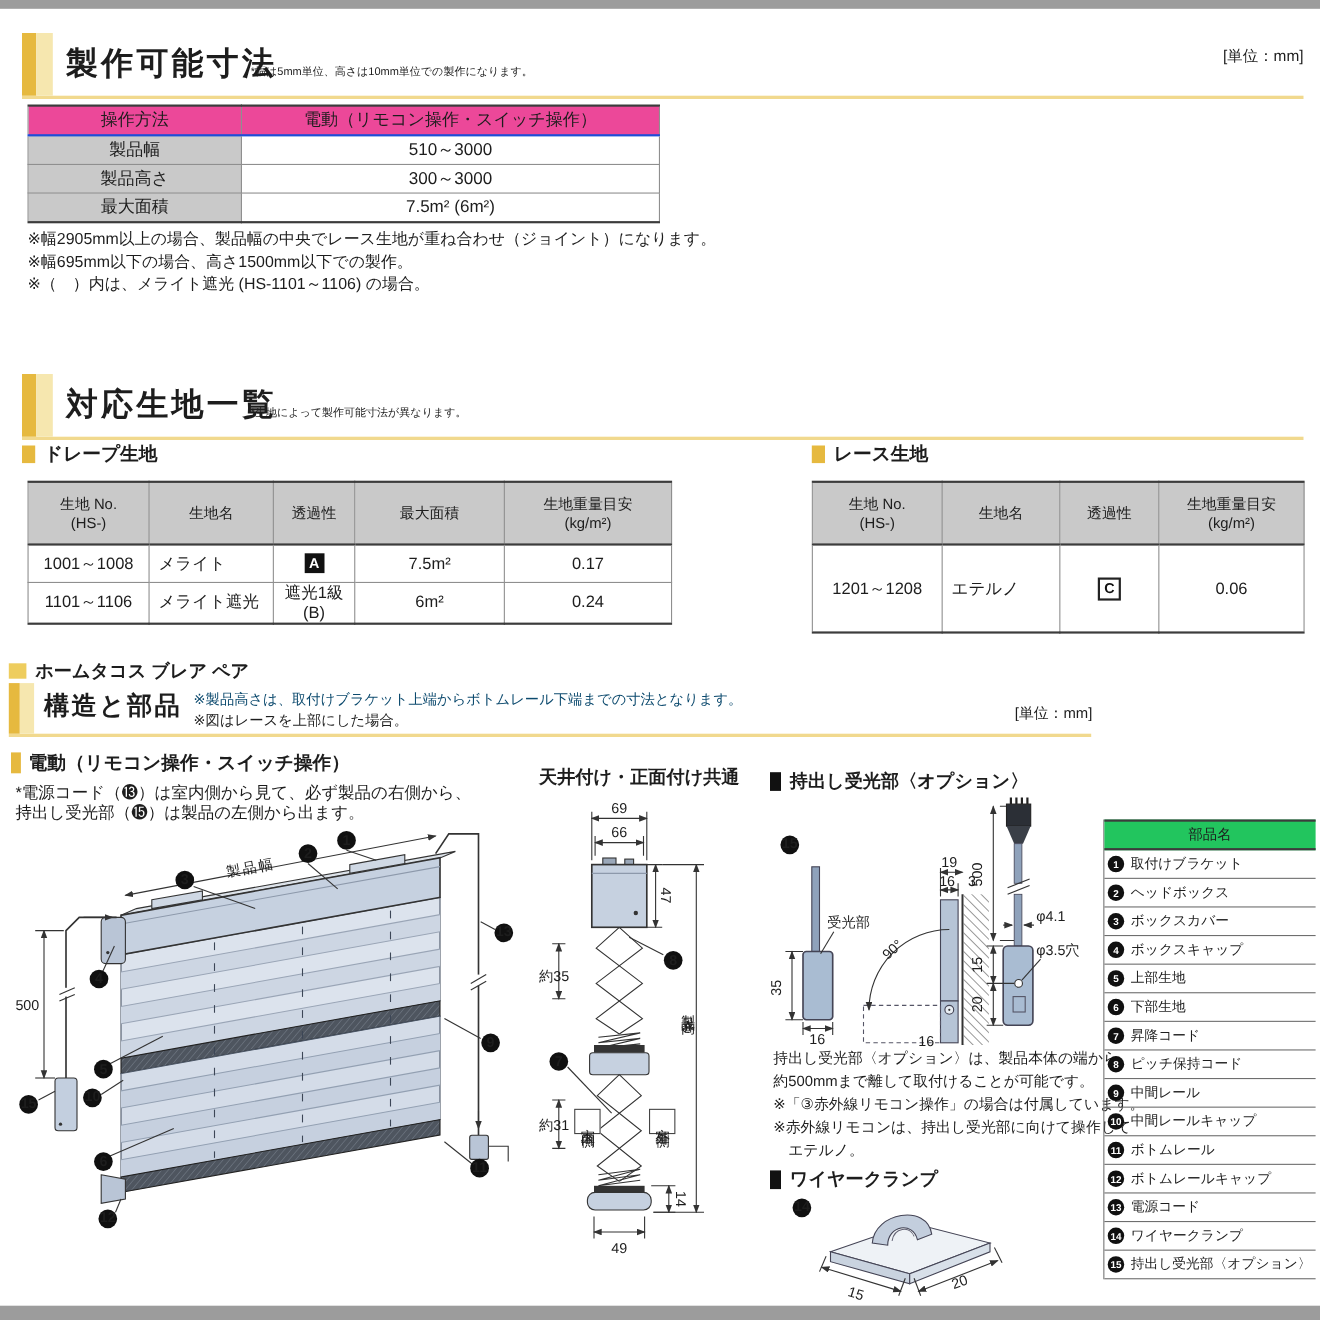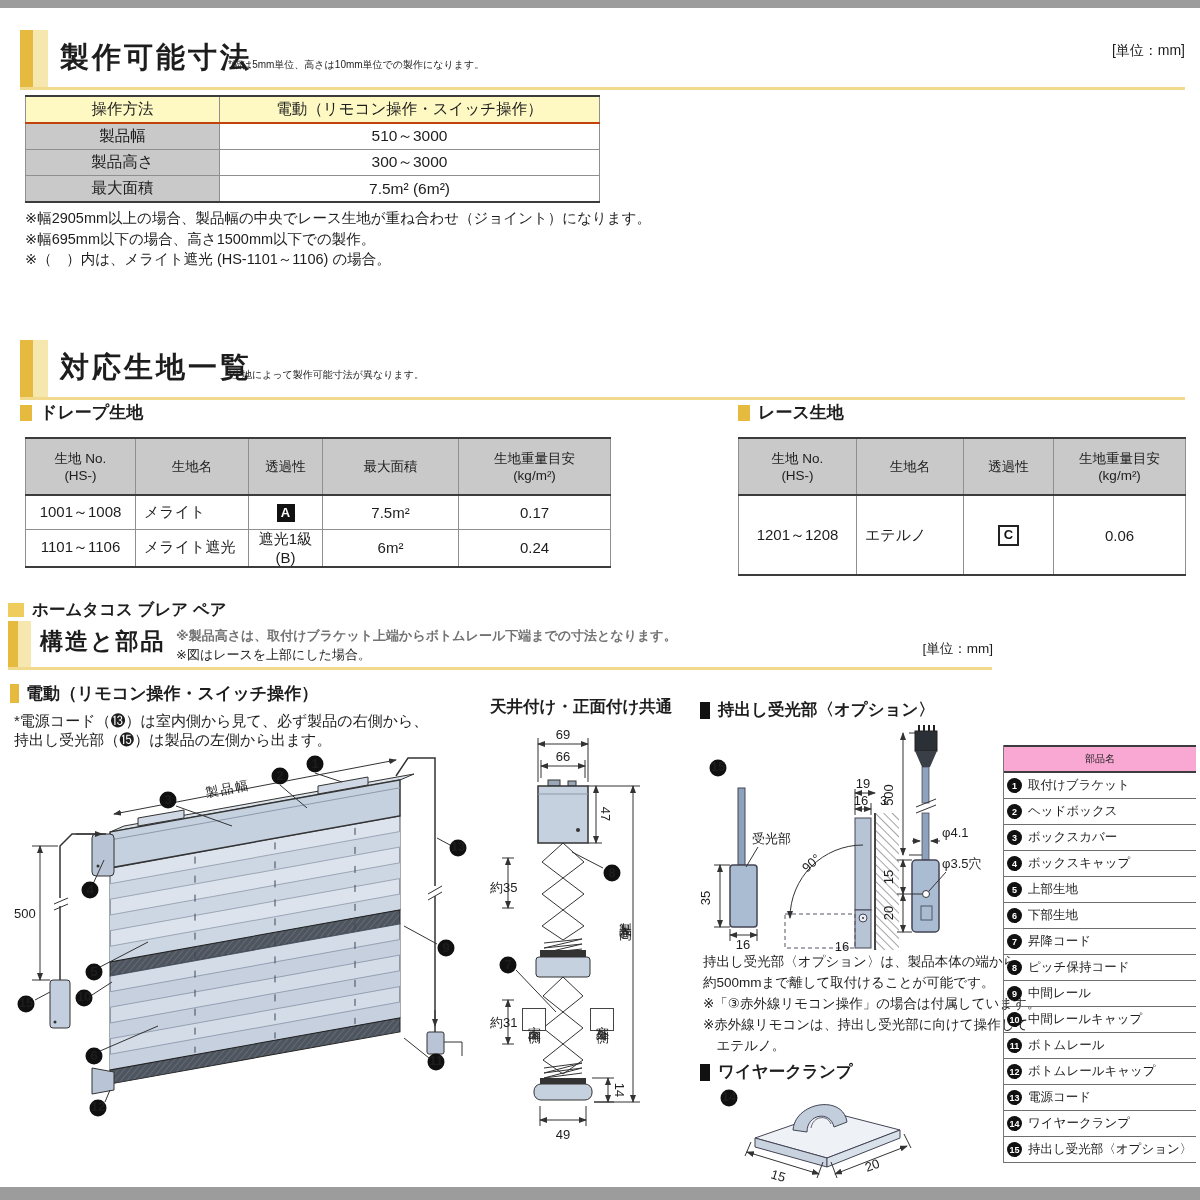--- a/index.html
+++ b/index.html
@@ -14,36 +14,36 @@
   .hd-bar-dark{position:absolute;left:0;top:0;bottom:0;width:13px;background:#e6b93f;}
   .hd-bar-light{position:absolute;left:13px;top:0;bottom:0;width:15px;background:#f6e7af;}
   .hd-title{position:absolute;left:40px;top:8px;font-size:29px;font-weight:bold;letter-spacing:3px;white-space:nowrap;}
   .hd-sub{position:absolute;left:208px;top:28px;font-size:10px;font-weight:normal;white-space:nowrap;}
   .hd-unit{position:absolute;right:0;top:12px;font-size:14px;}
 
   
   .hd3-bar-dark{position:absolute;left:0;top:0;bottom:0;width:10px;background:#e6b93f;}
   .hd3-bar-light{position:absolute;left:10px;top:0;bottom:0;width:13px;background:#f6e7af;}
   .hd3-title{position:absolute;left:32px;top:5px;font-size:23px;font-weight:bold;letter-spacing:2px;white-space:nowrap;}
-  .hd3-red{position:absolute;left:168px;top:6px;font-size:13px;font-weight:bold;color:#737373;white-space:nowrap;}
+  .hd3-red{position:absolute;left:168px;top:6px;font-size:13px;font-weight:normal;color:#0c4a6e;white-space:nowrap;}
   .hd3-black{position:absolute;left:168px;top:25px;font-size:13px;white-space:nowrap;}
 
   .sub-hd{position:absolute;display:flex;align-items:center;gap:8px;font-size:17px;font-weight:bold;white-space:nowrap;}
   .sub-sq{width:12px;height:16px;background:#e6b93f;flex:0 0 12px;}
   .sub-sq-black{width:10px;height:17px;background:#111;flex:0 0 10px;}
   .prod-sq{width:16px;height:14px;background:#eecd5e;flex:0 0 16px;}
 
   
   table{border-collapse:collapse;table-layout:fixed;}
   .spec-table{position:absolute;left:25px;top:95px;width:575px;
       border-top:2px solid #3c3c3c;border-bottom:2px solid #3c3c3c;
       border-left:1px solid #777;border-right:1px solid #777;}
   .spec-table td{border:1px solid #8f8f8f;height:25px;text-align:center;font-size:15.5px;padding:0 4px;}
   .spec-table .lab{background:#c9c9c9;width:185px;}
-  .spec-table tr.hdr td{background:#fef9c3;border-bottom:2px solid #c2410c;}
+  .spec-table tr.hdr td{background:#ec4899;border-bottom:2px solid #1d4ed8;}
 
   .note-lines div{font-size:14.5px;line-height:20.5px;white-space:nowrap;}
 
   
   .fab-table{position:absolute;border-top:2px solid #3c3c3c;border-bottom:2px solid #3c3c3c;
       border-left:1px solid #777;border-right:1px solid #777;}
   .fab-table th{background:#c9c9c9;font-size:13.5px;font-weight:normal;border:1px solid #8f8f8f;
       border-bottom:2px solid #3c3c3c;height:55px;line-height:17px;padding:0 2px;}
   .fab-table td{border:1px solid #8f8f8f;text-align:center;font-size:15px;padding:0 4px;}
   .fab-table td.tl{text-align:left;padding-left:8px;}
@@ -62,22 +62,22 @@
   .ol{stroke:#333;fill:none;}
   .vlabel{position:absolute;writing-mode:vertical-rl;text-orientation:upright;font-size:13px;letter-spacing:2px;}
   .side-box{position:absolute;writing-mode:vertical-rl;text-orientation:upright;font-size:13px;letter-spacing:3px;
       border:1px solid #444;background:#fff;padding:6px 2px;}
   .small-title{position:absolute;font-size:16.5px;font-weight:bold;white-space:nowrap;}
   .desc-lines div{font-size:13.5px;line-height:21px;white-space:nowrap;}
   .cord-note div{font-size:13px;line-height:18.5px;white-space:nowrap;}
 
   
   .parts{position:absolute;left:1003px;top:745px;width:192px;border-left:1px solid #777;}
-  .parts-hd{height:24px;background:#f9a8d4;border-top:2px solid #3c3c3c;border-bottom:2px solid #3c3c3c;
-      display:flex;align-items:center;justify-content:center;font-size:10px;}
+  .parts-hd{height:24px;background:#22c55e;border-top:2px solid #3c3c3c;border-bottom:2px solid #3c3c3c;
+      display:flex;align-items:center;justify-content:center;font-size:13px;}
   .prow{display:flex;align-items:center;gap:6px;height:25px;border-bottom:1px solid #6e6e6e;padding-left:3px;overflow:hidden;}
   .pnum{flex:0 0 15px;width:15px;height:15px;border-radius:50%;background:#101010;color:#fff;
       font-size:9px;font-weight:bold;display:flex;align-items:center;justify-content:center;}
   .pname{font-size:12.5px;white-space:nowrap;}
   .mini-hd{position:absolute;display:flex;align-items:flex-start;gap:7px;font-size:17px;font-weight:bold;white-space:nowrap;}
   .mini-bar{width:9px;height:19px;background:#e6b93f;flex:0 0 9px;margin-top:2px;}
 </style>
 </head>
 <body>
 

